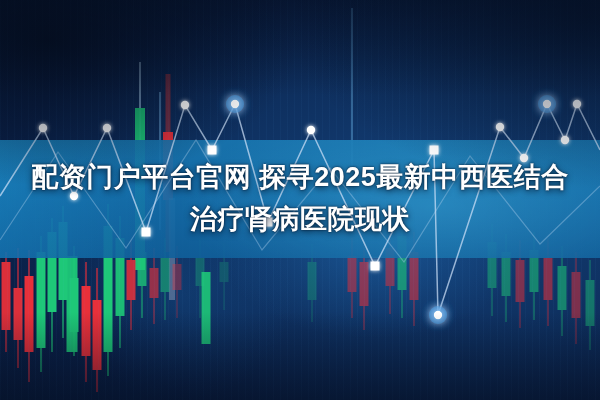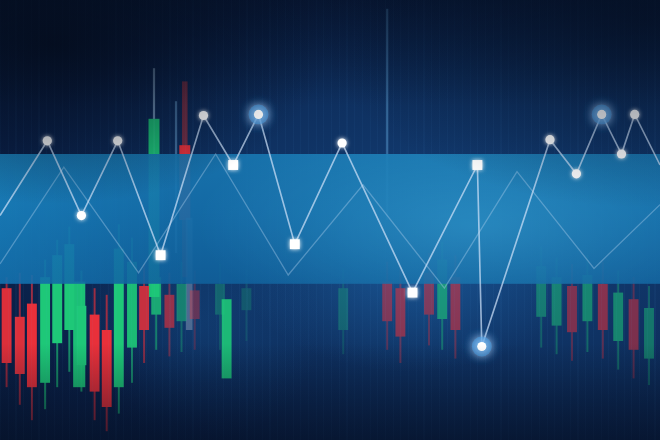--- a/index.html
+++ b/index.html
@@ -315,14 +315,15 @@
       <g filter="url(#gs)">
         <circle cx="565" cy="140" r="4.2" fill="#ffffff"></circle>
       </g>
       <g filter="url(#gs)">
         <circle cx="577" cy="104" r="4.2" fill="#ffffff"></circle>
       </g>
     </svg>
 
   <div class="layer" id="bg-vignette"></div>
 
+  <div id="headline">配资门户平台官网 探寻2025最新中西医结合治疗肾病医院现状</div>
 
 </div>
 
 </body></html>

